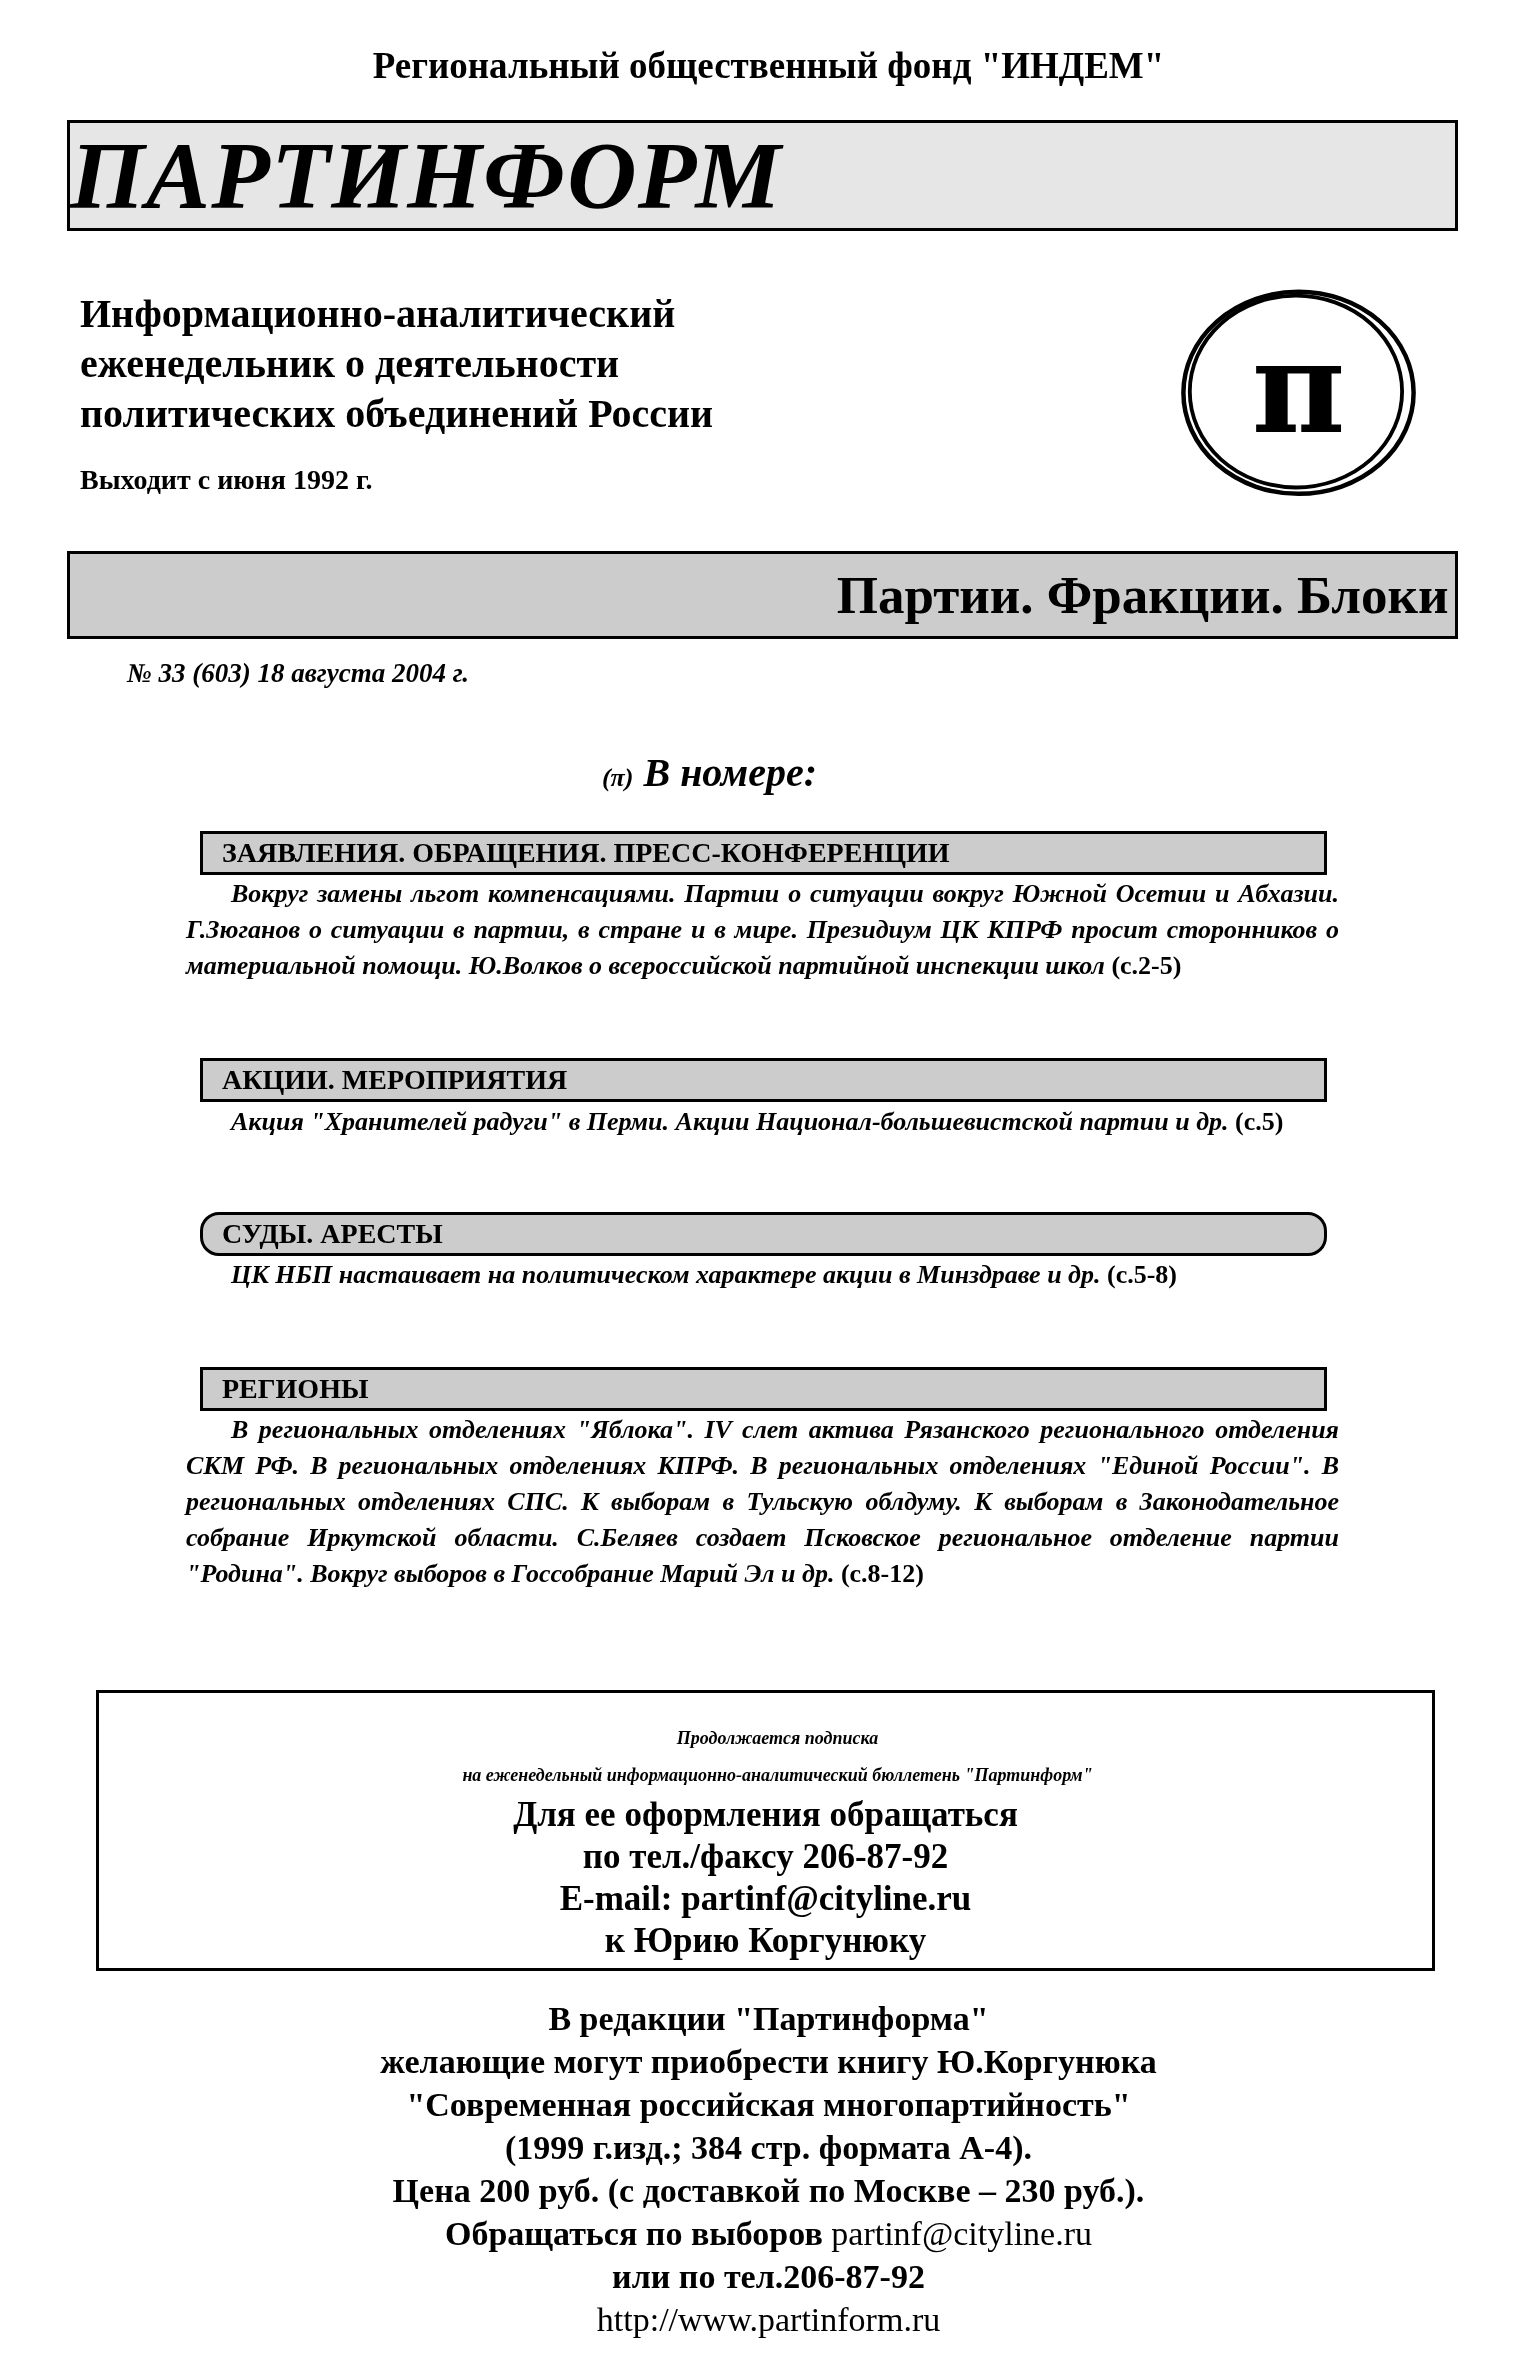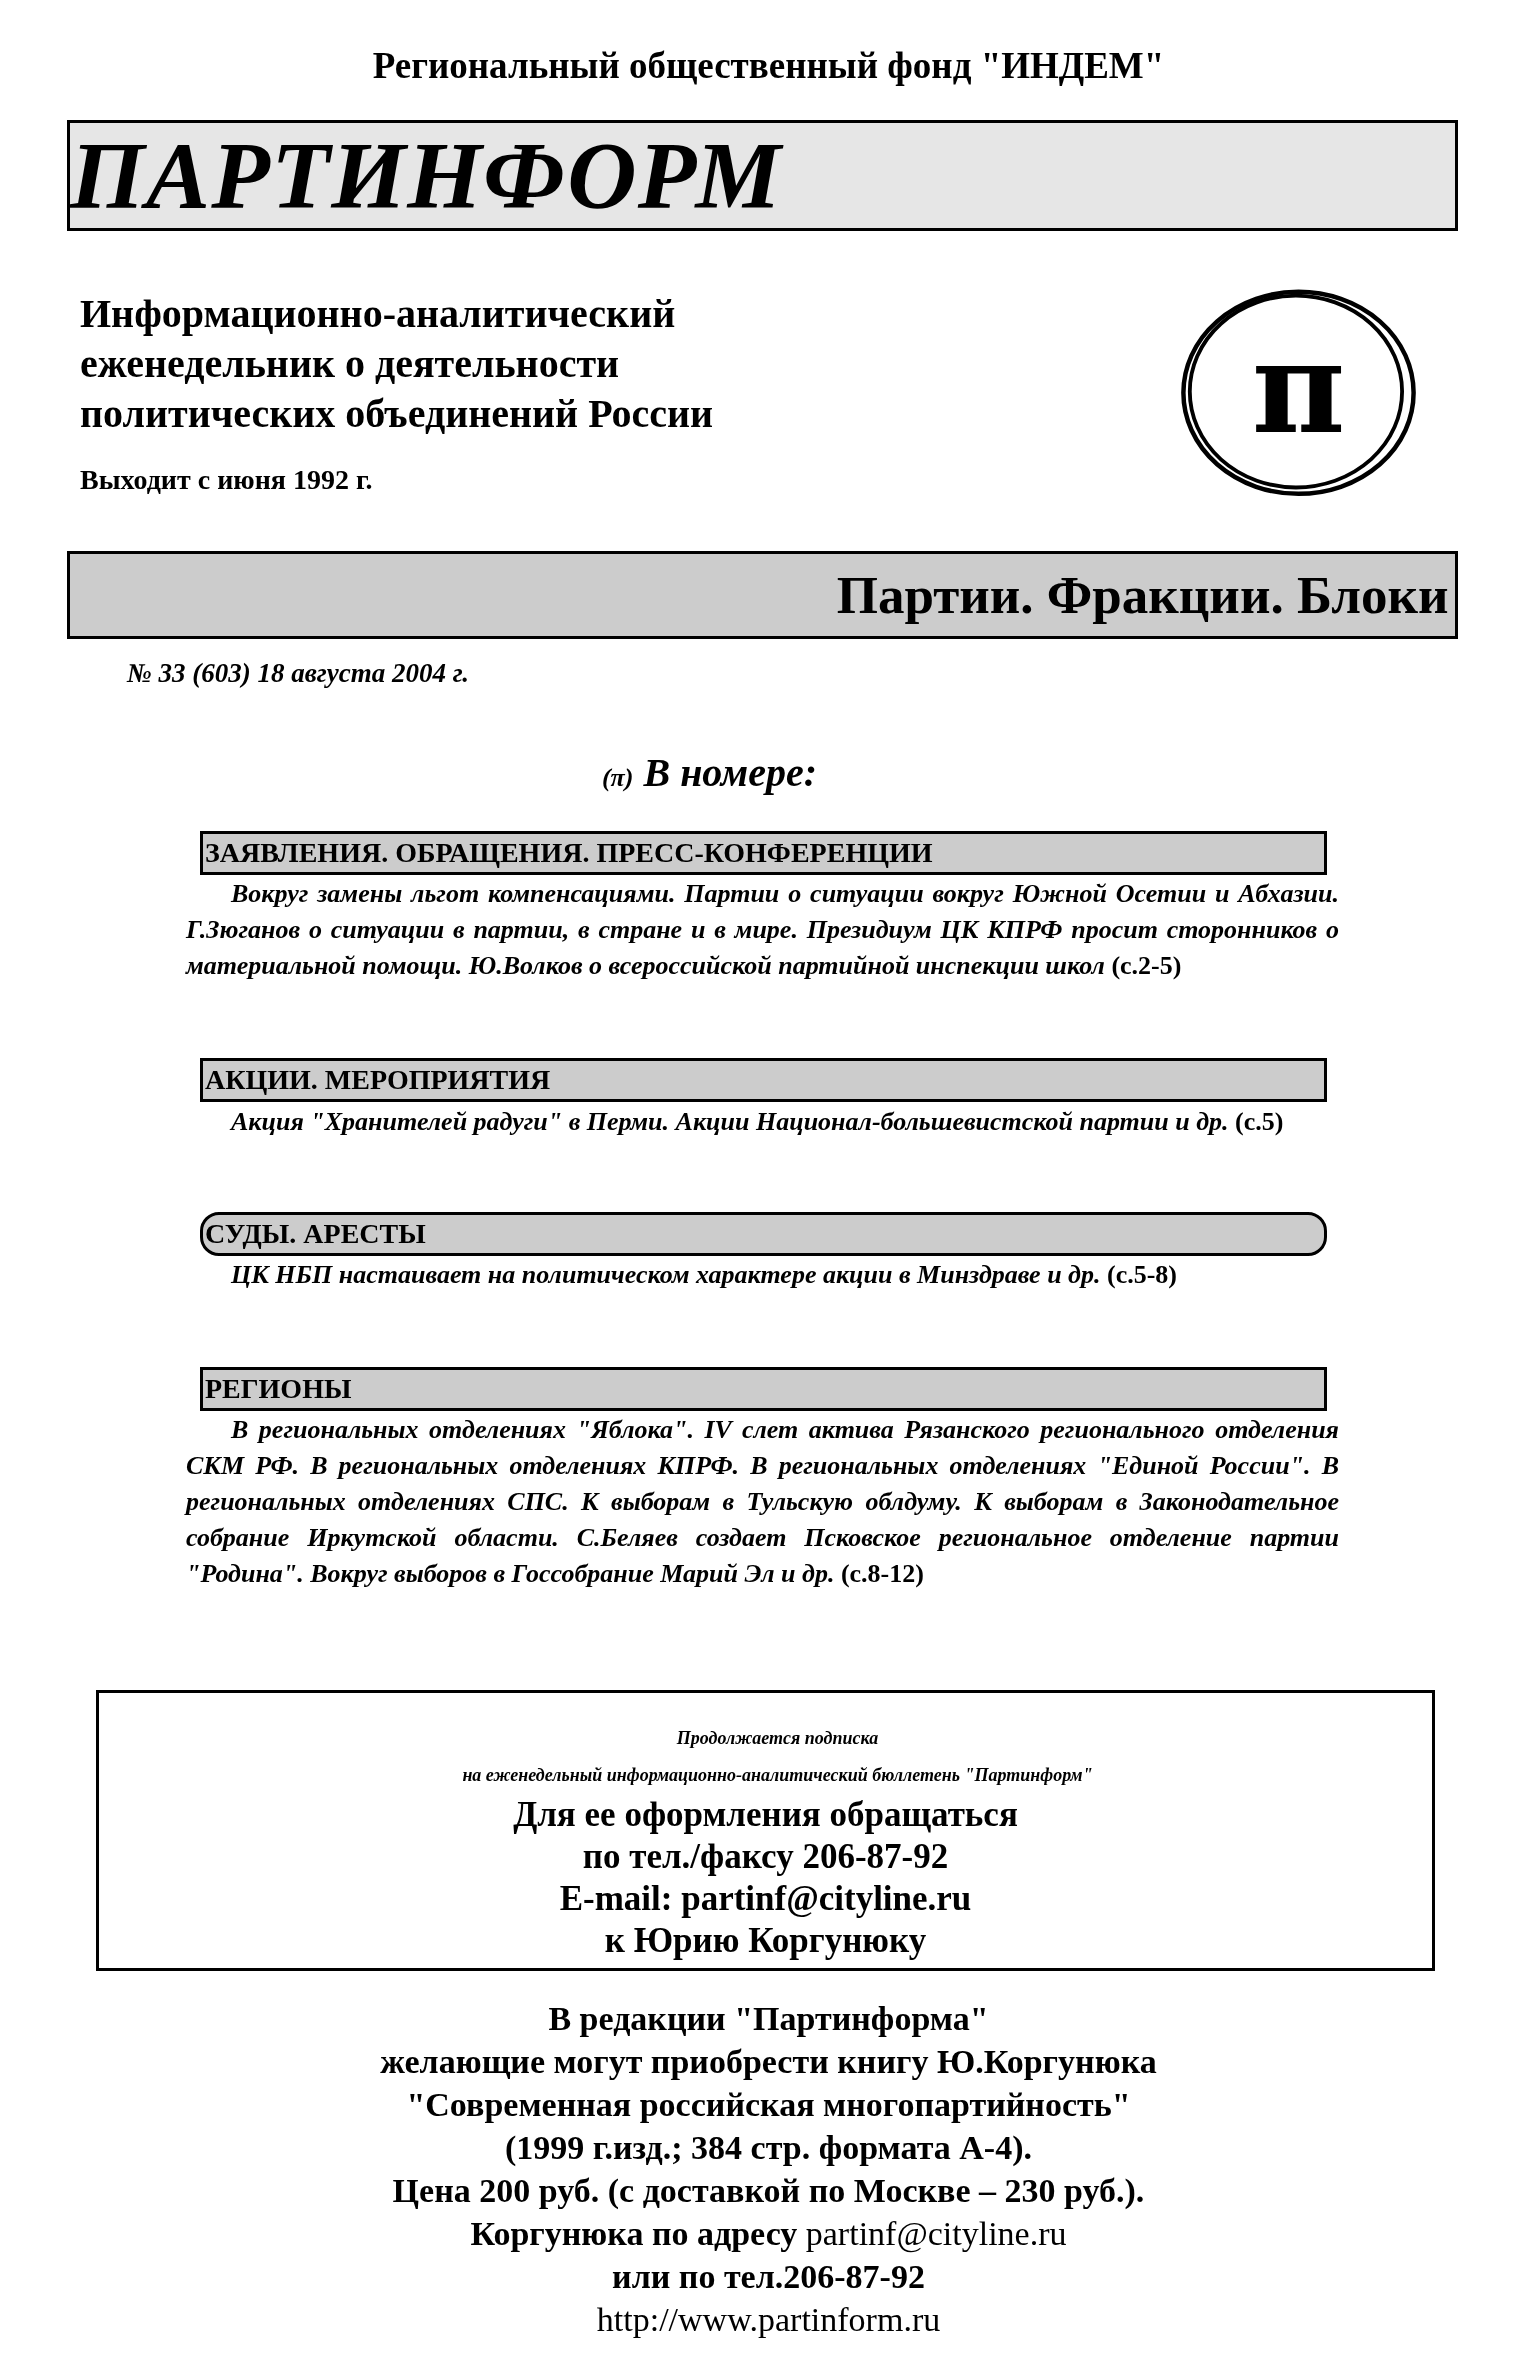--- a/index.html
+++ b/index.html
@@ -34,21 +34,21 @@
     #rubric-title { font-size: 53px; }
 
     #issue { left: 79px; top: 658px; font-size: 27px; font-style: italic; margin-left: 48px; }
 
     #contents-head { left: 4px; width: 1411px; top: 749px; font-size: 40px; font-style: italic; }
     #contents-head .pi { font-size: 26px; }
 
     .section-bar {
       position: absolute; left: 200px; width: 1127px; height: 44px;
       background: #cccccc; border: 3.2px solid #000; box-sizing: border-box;
-      display: flex; align-items: center; padding-left: 2px;
+      display: flex; align-items: center; padding-left: 19px;
     }
     .section-bar span { font-size: 28px; }
     .section-text {
       position: absolute; left: 186px; width: 1153px;
       font-size: 26px; line-height: 36px; font-style: italic; text-align: justify;
       text-indent: 45px;
     }
     .section-text .pages { font-style: normal; }
 
     #subscribe-box {
@@ -139,18 +139,18 @@
   <div class="big">к Юрию Коргунюку</div>
 </div>
 
 <div class="abs center" id="book-block">
   <div>В редакции "Партинформа"</div>
   <div>желающие могут приобрести книгу Ю.Коргунюка</div>
   <div>"Современная российская многопартийность"</div>
   <div>(1999 г.изд.; 384 стр. формата А-4).</div>
   <div>Цена 200 руб. (с доставкой по Москве – 230 руб.).</div>
   <div>
-    <span>Коргунюка по адресу </span><span class="norm">partinf@cityline.ru</span>
+    <span>Обращаться по выборов </span><span class="norm">partinf@cityline.ru</span>
   </div>
   <div>или по тел.206-87-92</div>
   <div class="norm">http://www.partinform.ru</div>
 </div>
 
 
 </body></html>

